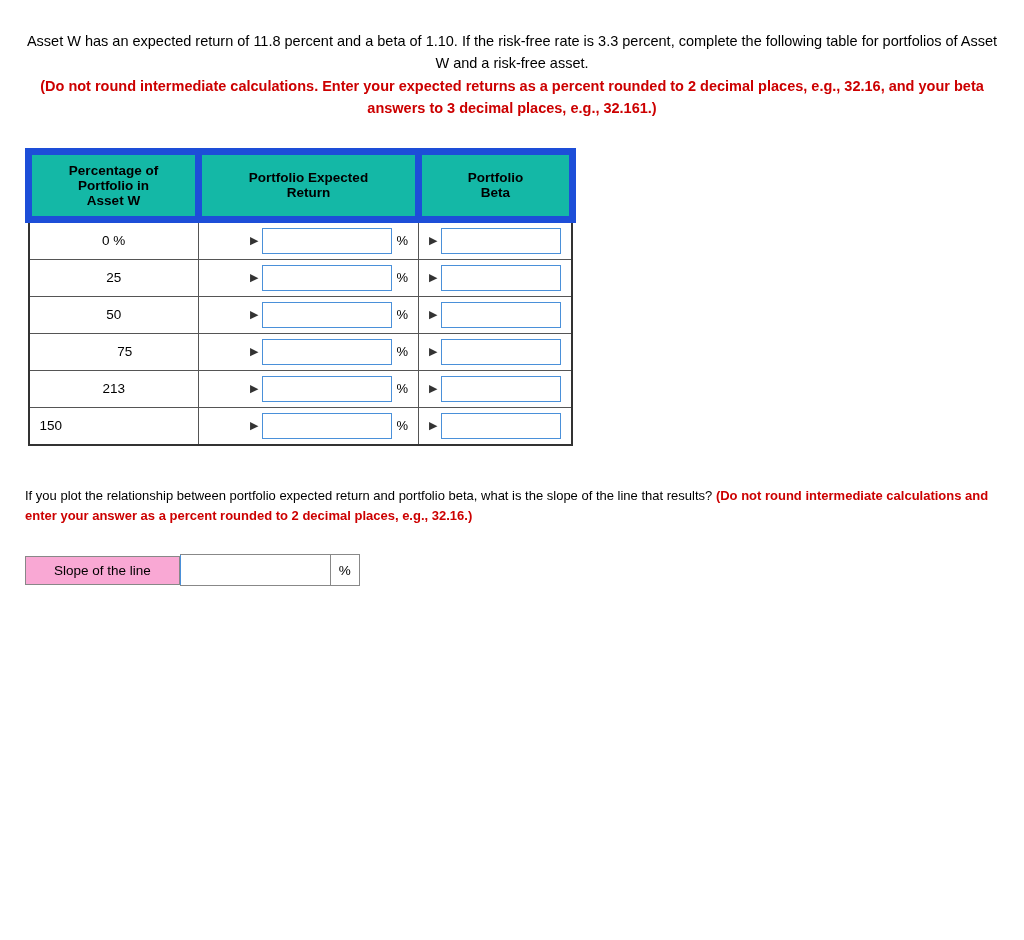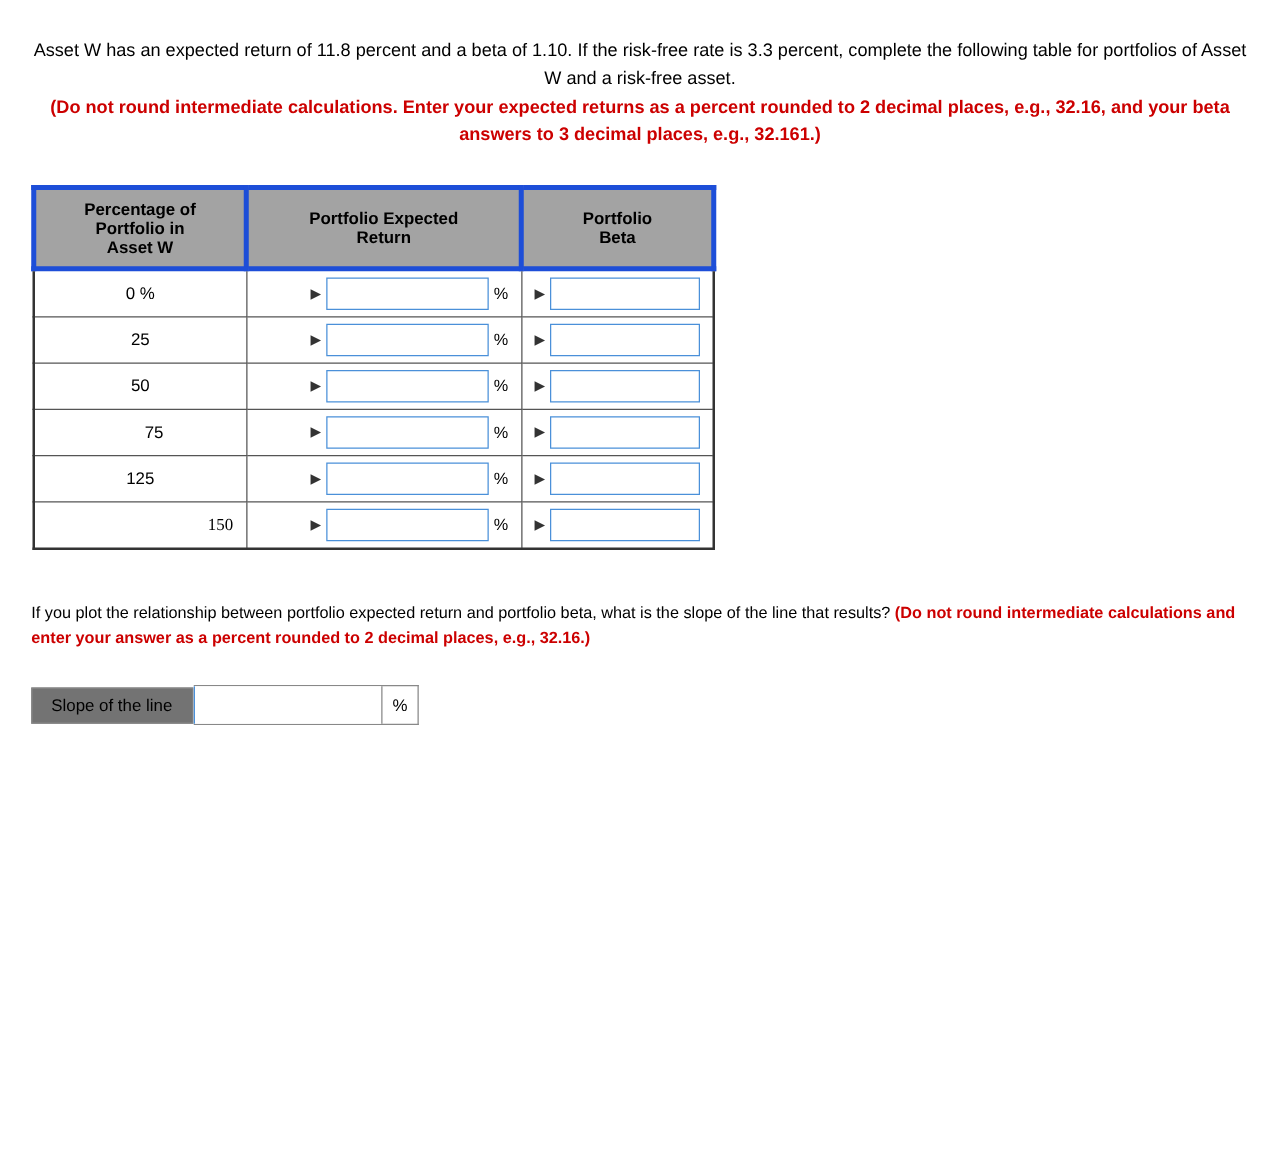--- a/index.html
+++ b/index.html
@@ -33,26 +33,26 @@
     .table-container {
       margin-bottom: 40px;
     }
 
     table {
       border-collapse: collapse;
       border: 2px solid #333;
     }
 
     table th {
-      border: 4px solid #1d4ed8;
+      border: 7px solid #1d4ed8;
       padding: 8px 18px;
       text-align: center;
       font-weight: bold;
       font-size: 13.5px;
-      background: #a3a3a3;
+      background: #14b8a6;
     }
 
     table td {
       border: 1px solid #555;
       padding: 5px 10px;
       text-align: center;
       font-size: 13.5px;
       background: #fff;
     }
 
@@ -119,23 +119,23 @@
 
     .slope-row {
       display: flex;
       align-items: center;
       gap: 0;
       margin-top: 8px;
     }
 
     .slope-label {
       border: 1.5px solid #888;
-      padding: 6px 15px;
+      padding: 6px 28px;
       font-size: 13.5px;
-      background: #737373;
+      background: #f9a8d4;
       white-space: nowrap;
       min-width: 130px;
     }
 
     .slope-input-wrap {
       display: flex;
       align-items: center;
       border: 1.5px solid #888;
       border-left: none;
       background: #fff;
@@ -249,37 +249,37 @@
               </div>
             </td>
             <td class="col-beta beta-cell">
               <div class="input-cell" style="justify-content: flex-start;">
                 <span class="arrow-indicator">▶</span>
                 <input type="text" style="">
               </div>
             </td>
           </tr>
           <tr>
-            <td class="col-percentage" style="text-align: center;">125</td>
-            <td class="col-return">
-              <div class="input-cell">
-                <span class="arrow-indicator">▶</span>
-                <input type="text" style="">
-                <span class="pct-symbol">%</span>
-              </div>
-            </td>
-            <td class="col-beta beta-cell">
-              <div class="input-cell" style="justify-content: flex-start;">
-                <span class="arrow-indicator">▶</span>
-                <input type="text" style="">
-              </div>
-            </td>
-          </tr>
-          <tr>
-            <td class="col-percentage" style="text-align: right; font-family: Liberation Serif, serif;">150</td>
+            <td class="col-percentage" style="text-align: center;">213</td>
+            <td class="col-return">
+              <div class="input-cell">
+                <span class="arrow-indicator">▶</span>
+                <input type="text" style="">
+                <span class="pct-symbol">%</span>
+              </div>
+            </td>
+            <td class="col-beta beta-cell">
+              <div class="input-cell" style="justify-content: flex-start;">
+                <span class="arrow-indicator">▶</span>
+                <input type="text" style="">
+              </div>
+            </td>
+          </tr>
+          <tr>
+            <td class="col-percentage" style="text-align: left;">150</td>
             <td class="col-return">
               <div class="input-cell">
                 <span class="arrow-indicator">▶</span>
                 <input type="text" style="">
                 <span class="pct-symbol">%</span>
               </div>
             </td>
             <td class="col-beta beta-cell">
               <div class="input-cell" style="justify-content: flex-start;">
                 <span class="arrow-indicator">▶</span>

